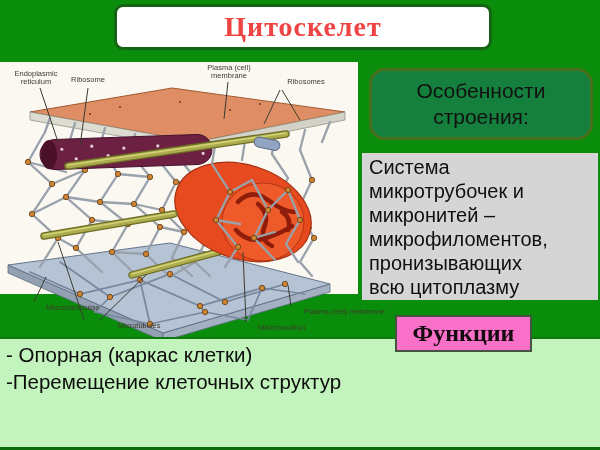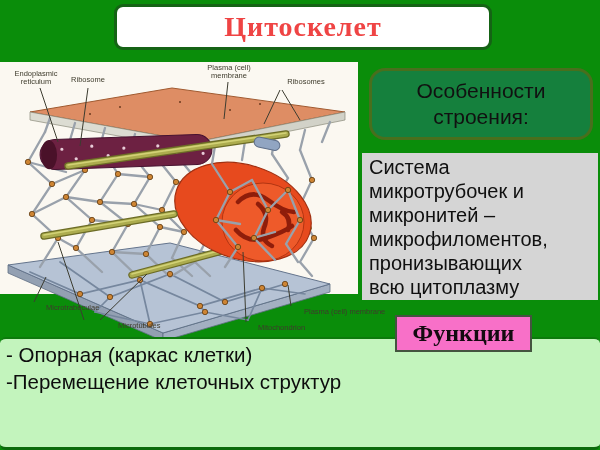--- a/index.html
+++ b/index.html
@@ -56,21 +56,21 @@
     background:#f870c8;border:2px solid #44543f;box-sizing:border-box;
     display:flex;align-items:center;justify-content:center;z-index:5;
   }
   .functions-badge div{
     font-family:"Liberation Serif",serif;font-weight:bold;font-size:24px;color:#140a10;
   }
   
   .functions-box{
     position:absolute;left:0;top:337px;width:600px;height:113px;
     background:#c3f4bd;border-top:2px solid #0c7a0c;border-bottom:3px solid #0c6b0c;
-    box-sizing:border-box;padding:3px 6px;z-index:1;border-radius:6px;
+    box-sizing:border-box;padding:3px 6px;z-index:1;
   }
   .functions-box div{font-size:20.5px;line-height:1.3;color:#0d0d0d;}
 </style>
 </head>
 <body>
 
 <div class="title-box">
   <h1>Цитоскелет</h1>
 </div>
 

